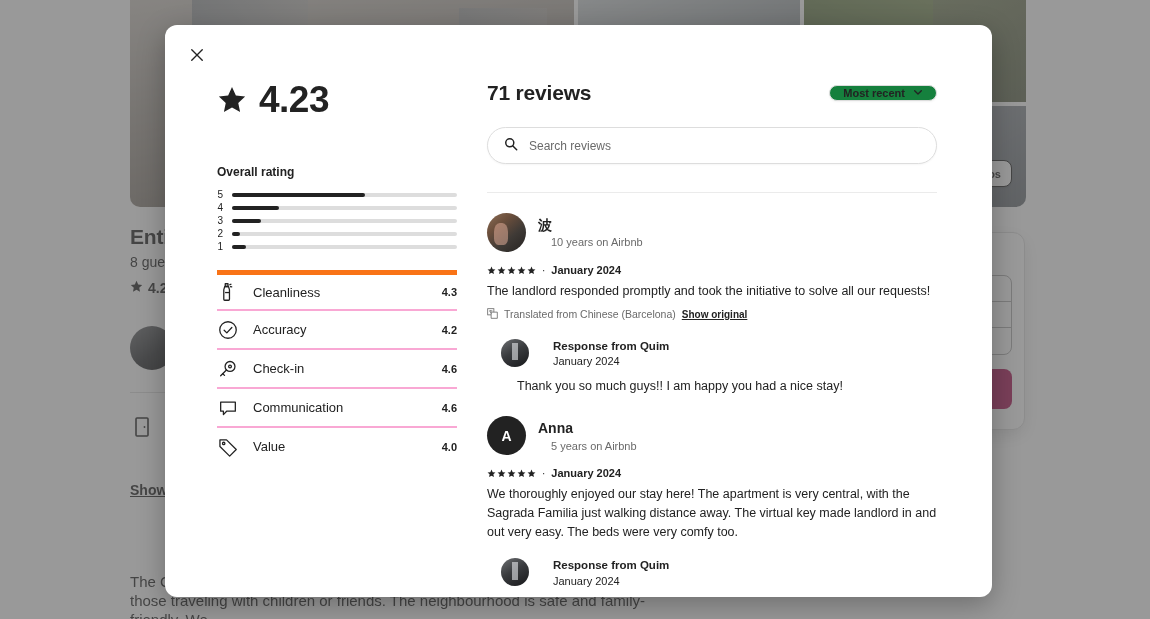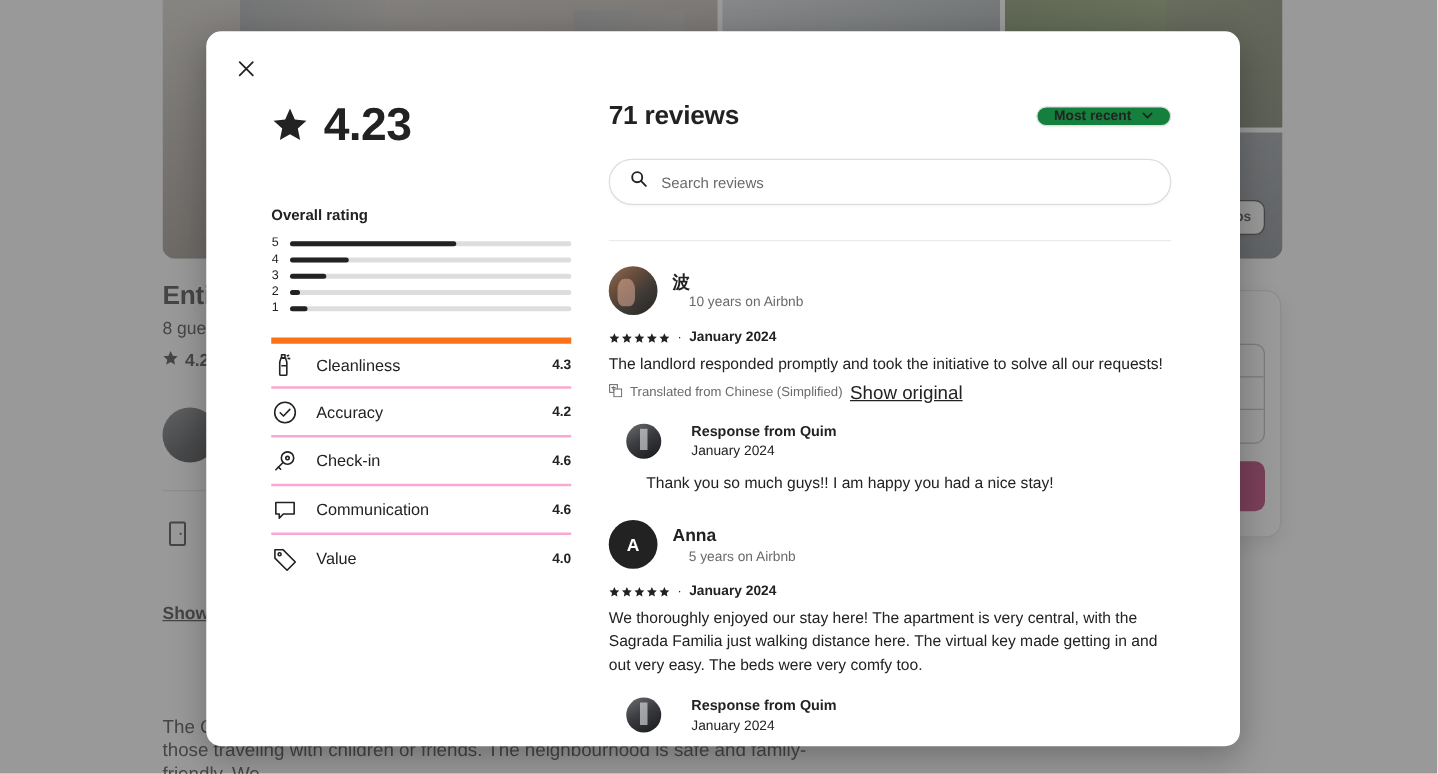--- a/index.html
+++ b/index.html
@@ -205,21 +205,21 @@
   .stars { display: flex; gap: 1px; }
   .stars svg { width: 9px; height: 9px; display: block; }
   .rev-dot { font-size: 10px; color: #222; }
   .rev-date { font-size: 11px; font-weight: 600; color: #222; }
 
   .rev-text { font-size: 12.5px; color: #222; line-height: 1.52; margin-top: 6px; }
 
   .translated { display: flex; align-items: center; gap: 6px; margin-top: 4px; }
   .translated svg { width: 11px; height: 11px; color: #6a6a6a; flex: 0 0 11px; }
   .translated-txt { font-size: 10.5px; color: #6a6a6a; }
-  .show-original { font-size: 15px; color: #222; text-decoration: underline; cursor: pointer; font-weight: 400; }
+  .show-original { font-size: 10px; color: #222; text-decoration: underline; cursor: pointer; font-weight: 700; }
 
   .response { margin: 16px 0 0 14px; }
   .resp-head { display: flex; align-items: center; gap: 24px; }
   .resp-avatar { width: 28px; height: 28px; border-radius: 50%; flex: 0 0 28px; overflow: hidden; position: relative; }
   .resp-name { font-size: 11.5px; font-weight: 600; color: #222; line-height: 1.25; }
   .resp-date { font-size: 11px; color: #222; margin-top: 2px; }
   .resp-text { font-size: 12.5px; color: #222; line-height: 1.5; margin-top: 10px; margin-left: 16px; }
 </style>
 </head>
 <body>
@@ -470,21 +470,21 @@
                 <span class="rev-dot">·</span>
                 <span class="rev-date">January 2024</span>
               </div>
               <div class="rev-text">The landlord responded promptly and took the initiative to solve all our requests!</div>
               <div class="translated">
                 <span><svg viewBox="0 0 16 16" fill="none" stroke="#6a6a6a" stroke-width="1.2">
                     <rect x="1" y="1" width="9" height="9"></rect>
                     <path d="M6 6h9v9H6z" fill="#fff"></path>
                     <path d="M3 4.3h5M5.5 3v1.3M6.5 8.2c-1-.6-1.6-1.9-1.8-3.3"></path>
                   </svg></span>
-                <span class="translated-txt">Translated from Chinese (Simplified)</span>
+                <span class="translated-txt">Translated from Chinese (Barcelona)</span>
                 <span class="show-original">Show original</span>
               </div>
               <div class="response">
                 <div class="resp-head">
                   <div class="resp-avatar av-host"></div>
                   <div>
                     <div class="resp-name">Response from Quim</div>
                     <div class="resp-date">January 2024</div>
                   </div>
                 </div>
@@ -513,21 +513,21 @@
                   <svg viewBox="0 0 24 24" fill="#222">
                     <path d="M12 1.5l3.1 6.9 7.4.8-5.5 5.1 1.5 7.3L12 17.9 5.5 21.6 7 14.3 1.5 9.2l7.4-.8z"></path>
                   </svg>
                   <svg viewBox="0 0 24 24" fill="#222">
                     <path d="M12 1.5l3.1 6.9 7.4.8-5.5 5.1 1.5 7.3L12 17.9 5.5 21.6 7 14.3 1.5 9.2l7.4-.8z"></path>
                   </svg>
                 </span>
                 <span class="rev-dot">·</span>
                 <span class="rev-date">January 2024</span>
               </div>
-              <div class="rev-text">We thoroughly enjoyed our stay here! The apartment is very central, with the Sagrada Familia just walking distance here. The virtual key made getting in and out very easy. The beds were very comfy too.</div>
+              <div class="rev-text">We thoroughly enjoyed our stay here! The apartment is very central, with the Sagrada Familia just walking distance away. The virtual key made landlord in and out very easy. The beds were very comfy too.</div>
               <div class="response">
                 <div class="resp-head">
                   <div class="resp-avatar av-host"></div>
                   <div>
                     <div class="resp-name">Response from Quim</div>
                     <div class="resp-date">January 2024</div>
                   </div>
                 </div>
               </div>
             </div>

